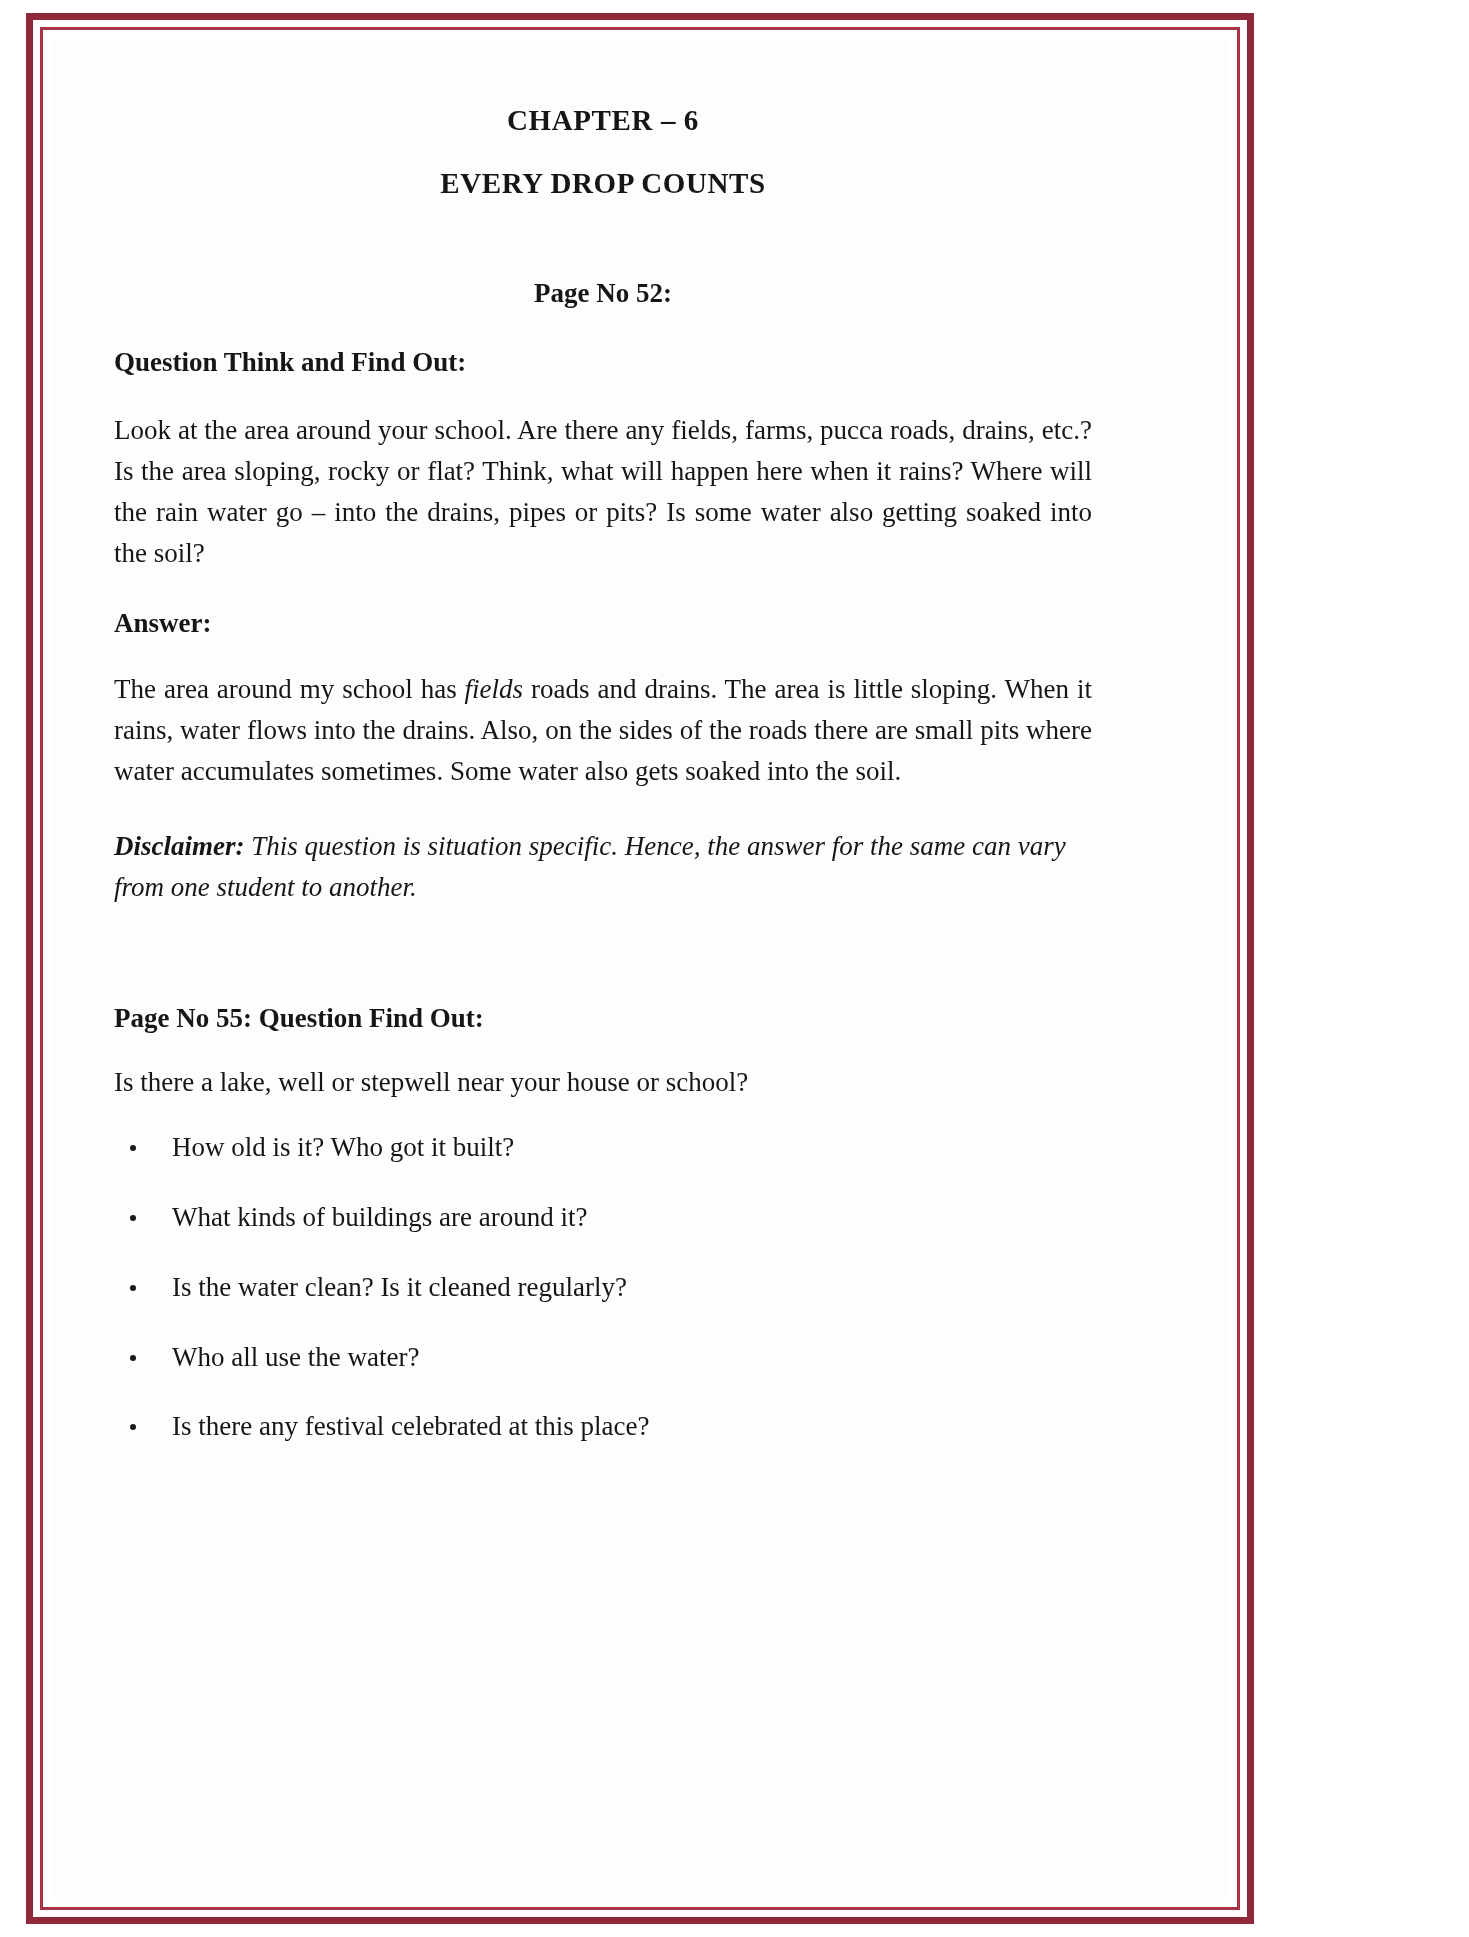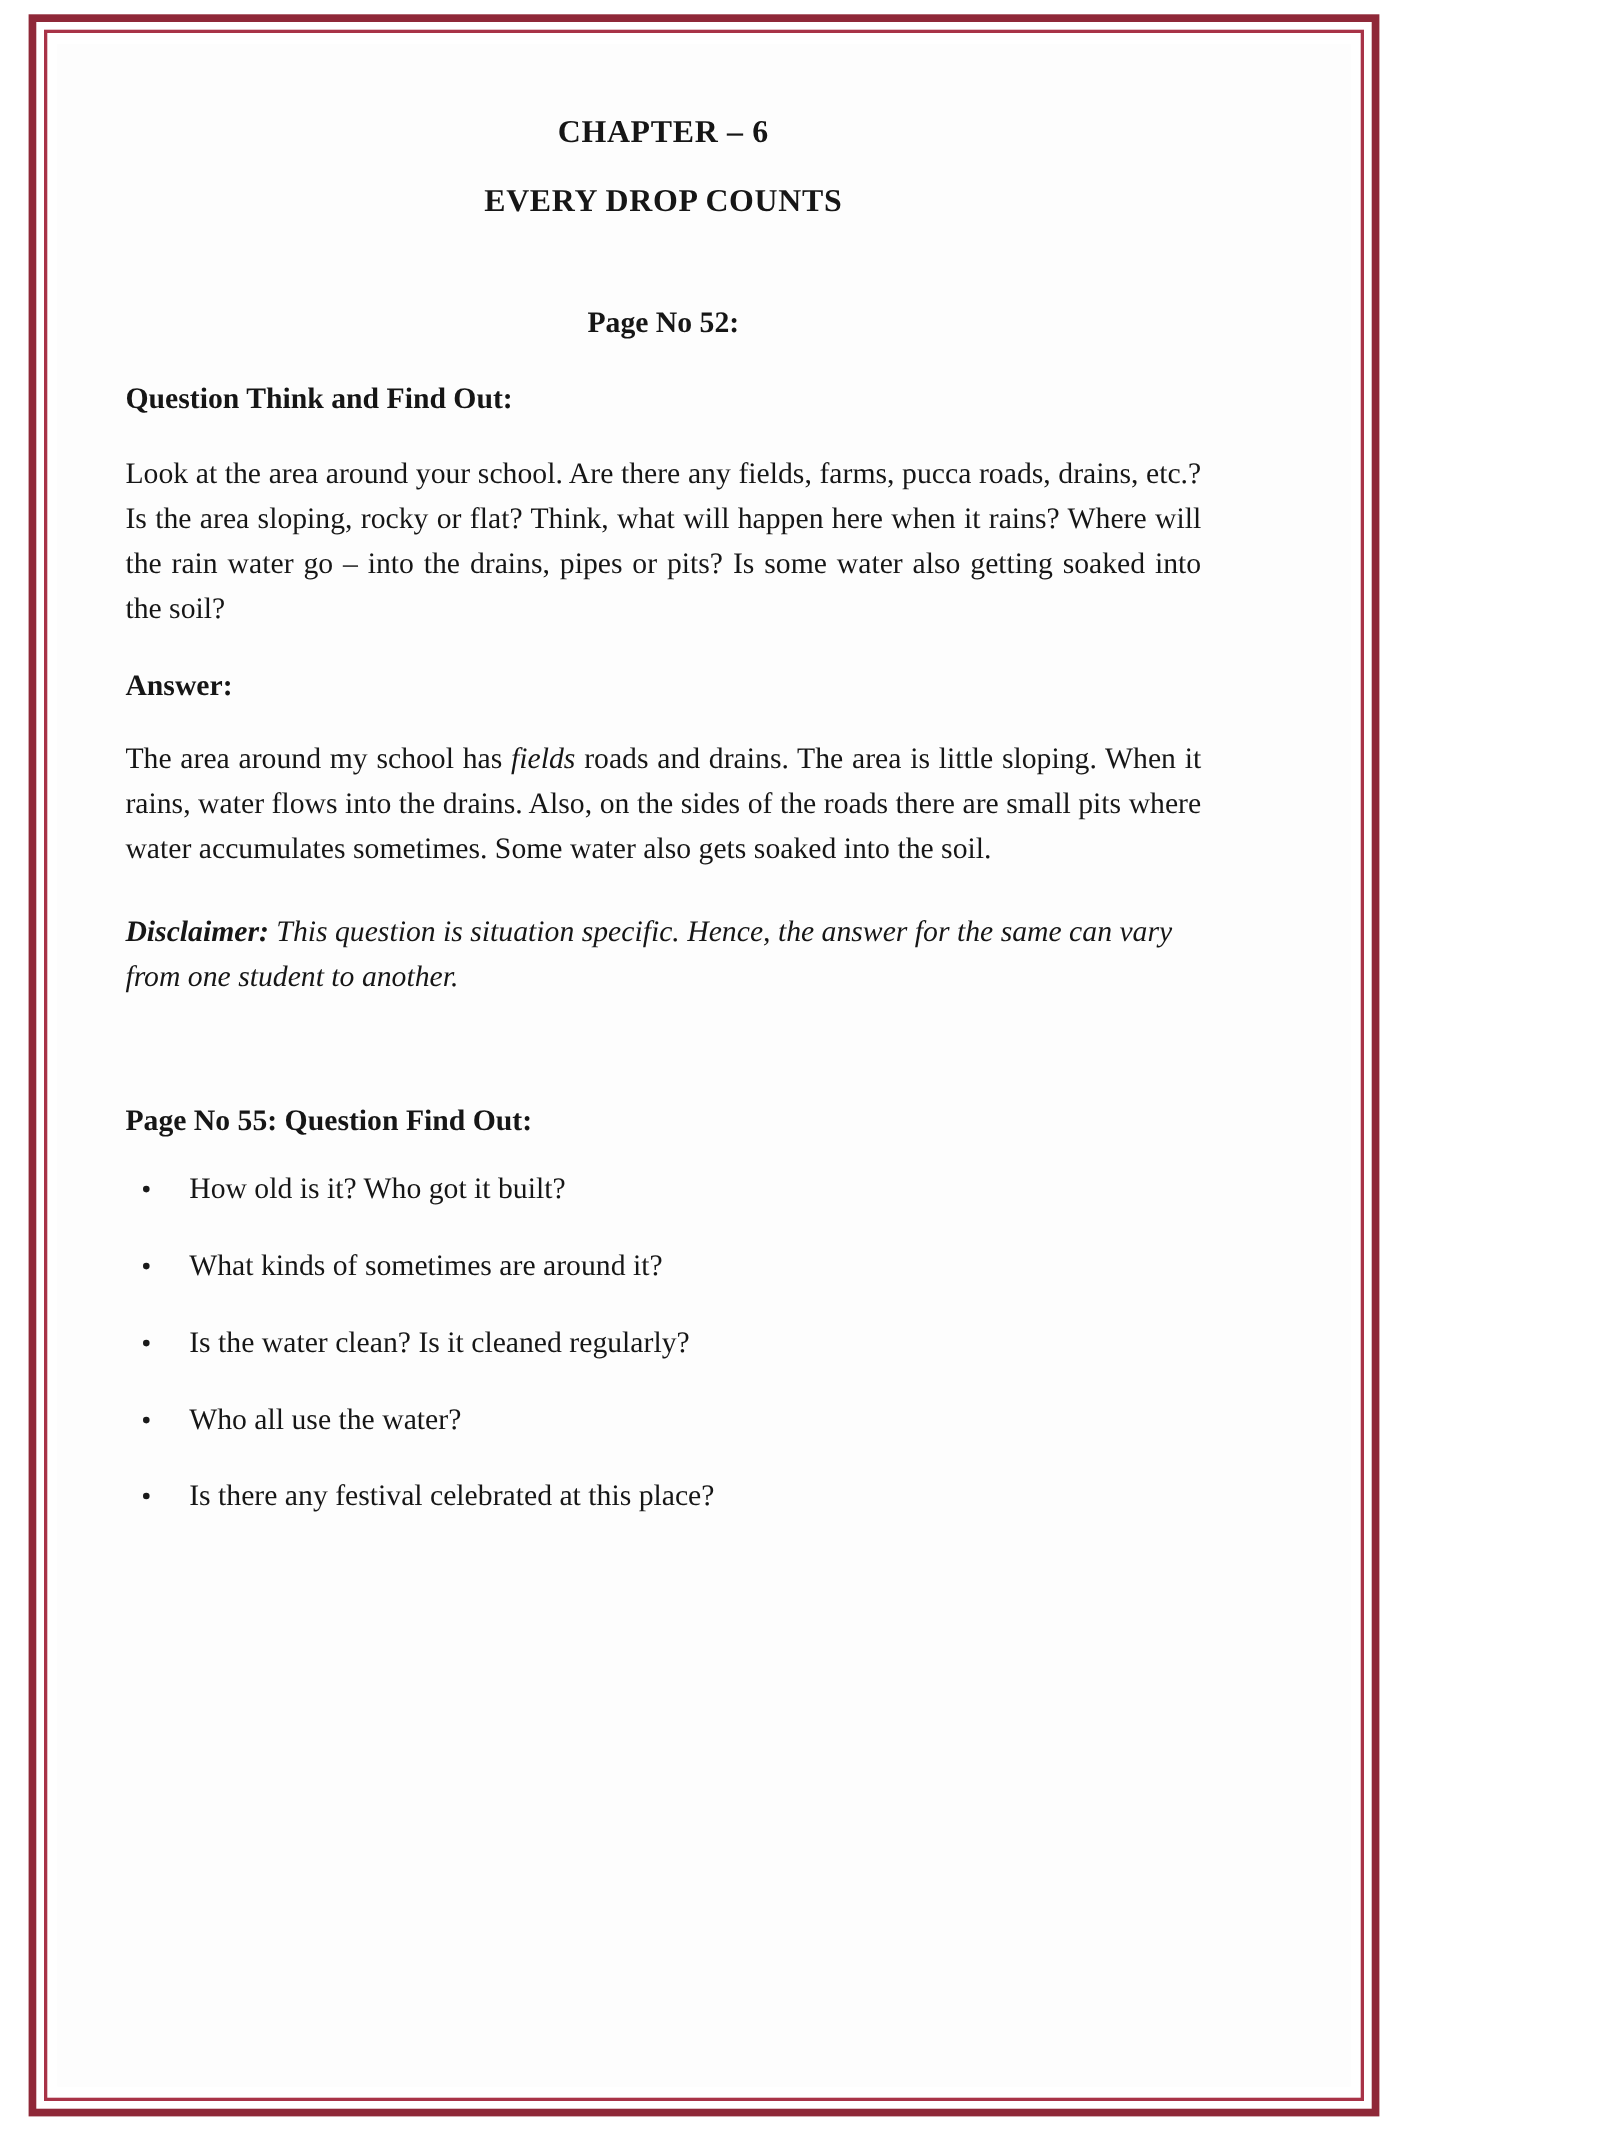--- a/index.html
+++ b/index.html
@@ -162,30 +162,31 @@
       <h4 class="answer-heading">Answer:</h4>
 
       <p class="para"><span>The area around my school has </span><em>fields</em><span> roads and drains. The area is little sloping. When it rains, water flows into the drains. Also, on the sides of the roads there are small pits where water accumulates sometimes. Some water also gets soaked into the soil.</span></p>
 
       <p class="disclaimer"><b>Disclaimer:</b><span> This question is situation specific. Hence, the answer for the same can vary from one student to another.</span></p>
 
       <div class="gap-large"></div>
 
       <h4 class="page55-heading">Page No 55: Question Find Out:</h4>
 
+      <p class="para-left">Is there a lake, well or stepwell near your house or school?</p>
 
 
       <ul class="bullets">
         <li>
           <span class="dot"></span>
           <span>How old is it? Who got it built?</span>
         </li>
         <li>
           <span class="dot"></span>
-          <span>What kinds of sometimes are around it?</span>
+          <span>What kinds of buildings are around it?</span>
         </li>
         <li>
           <span class="dot"></span>
           <span>Is the water clean? Is it cleaned regularly?</span>
         </li>
         <li>
           <span class="dot"></span>
           <span>Who all use the water?</span>
         </li>
         <li>

